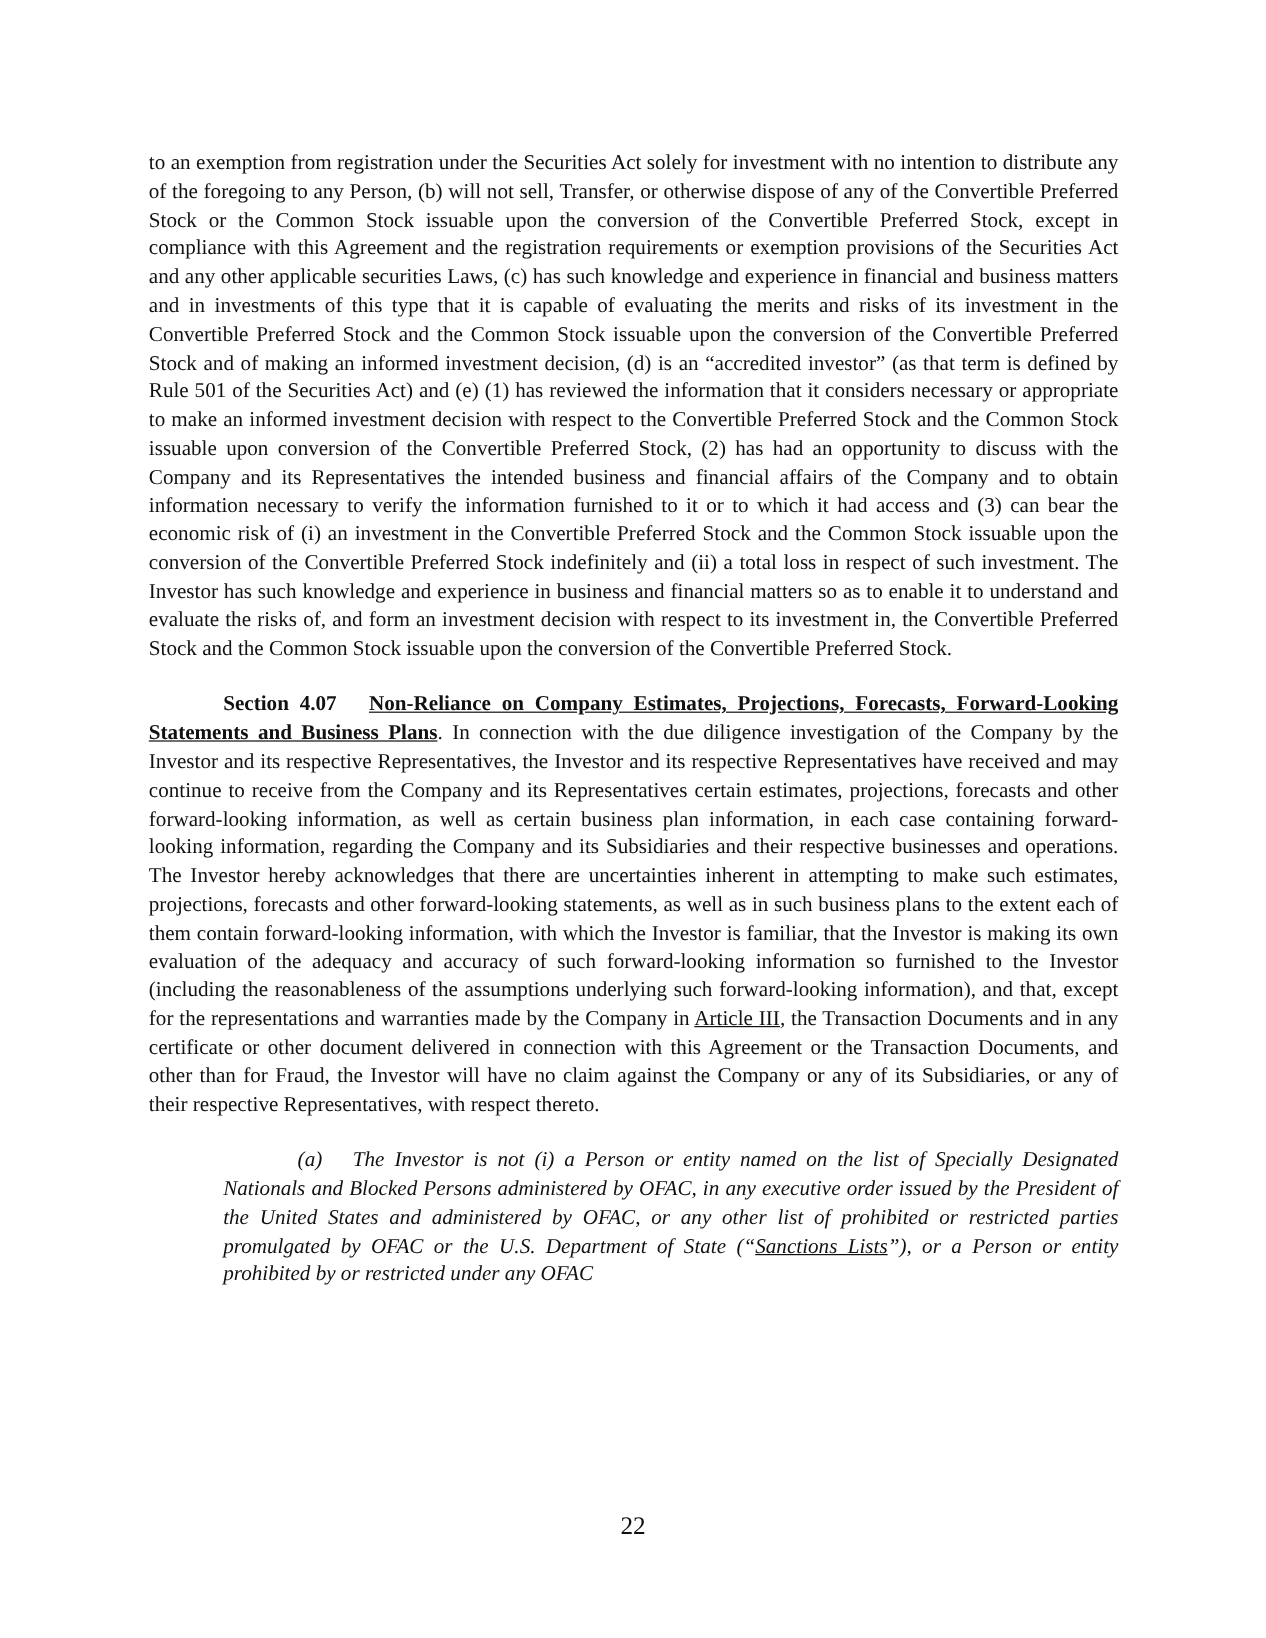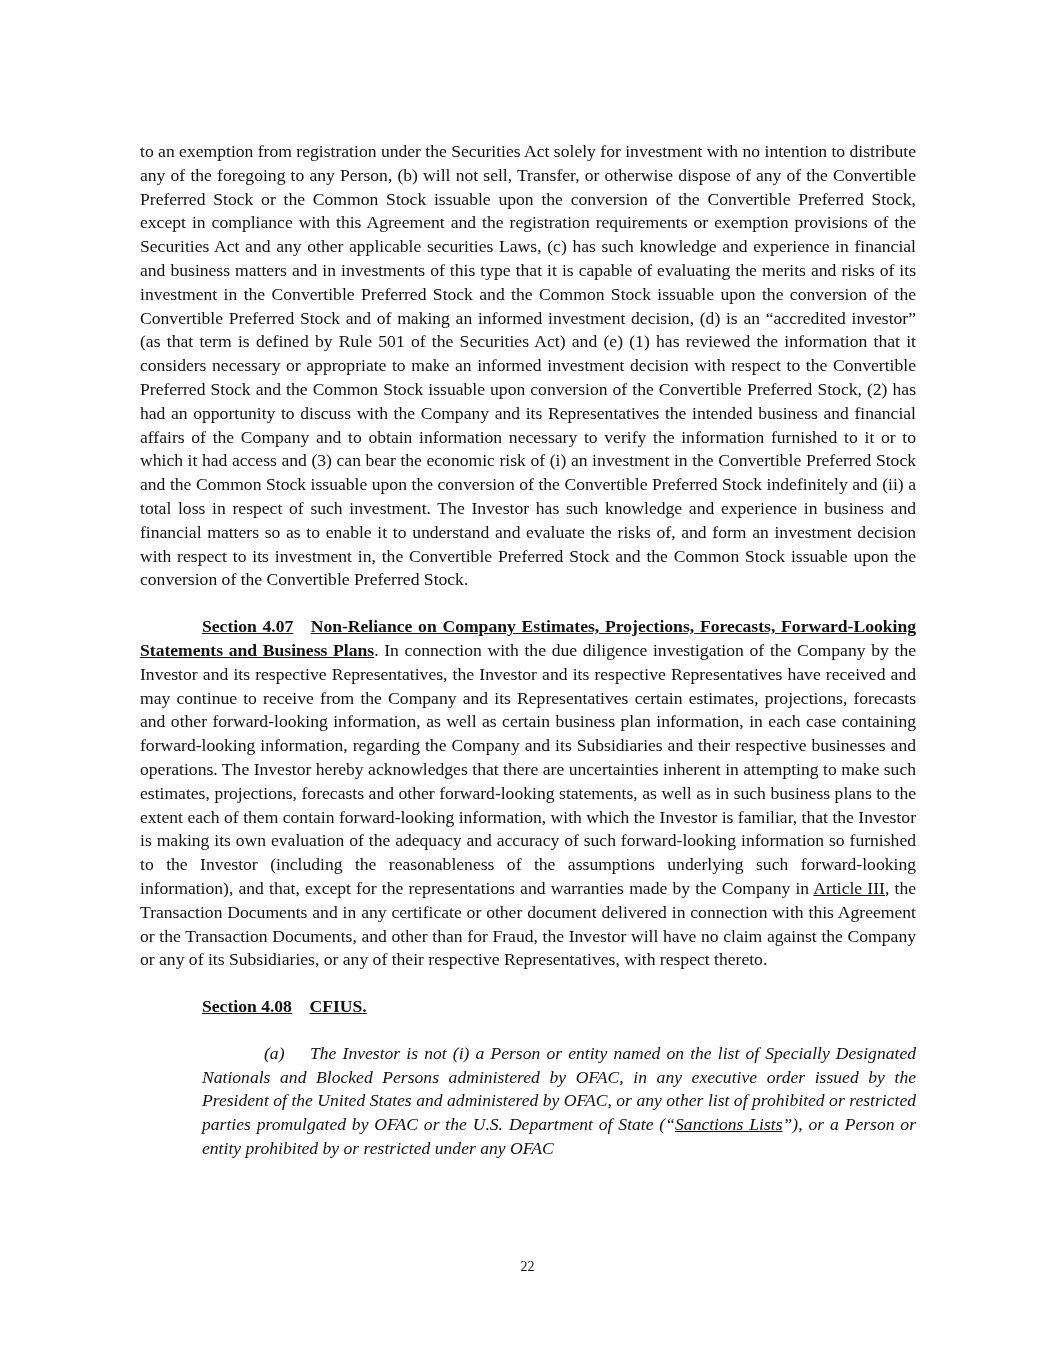--- a/index.html
+++ b/index.html
@@ -1,35 +1,34 @@
 <!DOCTYPE html>
 <html><head>
 <meta charset="utf-8">
 <style>
   html, body { margin:0; padding:0; background:#ffffff; }
   body { width:1055px; height:1365px; position:relative; overflow:hidden; }
   .page { position:absolute; left:124px; top:124px; width:808px;
     font-family:"Liberation Serif", serif; font-size:17.6px; line-height:23.8px; color:#111; }
-  p { margin:16px; text-align:justify; }
+  p { margin:0; text-align:justify; }
   .para { margin-bottom:23px; }
   .indent { text-indent:62px; }
-  .b { font-weight:bold;text-decoration:underline; }
+  .b { font-weight:bold; }
   .u { text-decoration:underline; }
   .sec-head { padding-left:62px; margin-bottom:23px; }
   .sub { padding-left:62px; text-indent:62px;font-style:italic; }
   .tab { display:inline-block; width:46px; text-indent:0; }
   .pagenum { position:absolute; top:1259px; left:0; width:1055px; text-align:center;
-    font-family:"Liberation Serif", serif; font-size:14px; color:#111; }
+    font-family:"Liberation Serif", serif; font-size:21px; color:#111; }
 </style>
 </head>
 <body>
 
 <div class="page">
   <p class="para">to an exemption from registration under the Securities Act solely for investment with no intention to distribute any of the foregoing to any Person, (b) will not sell, Transfer, or otherwise dispose of any of the Convertible Preferred Stock or the Common Stock issuable upon the conversion of the Convertible Preferred Stock, except in compliance with this Agreement and the registration requirements or exemption provisions of the Securities Act and any other applicable securities Laws, (c) has such knowledge and experience in financial and business matters and in investments of this type that it is capable of evaluating the merits and risks of its investment in the Convertible Preferred Stock and the Common Stock issuable upon the conversion of the Convertible Preferred Stock and of making an informed investment decision, (d) is an “accredited investor” (as that term is defined by Rule 501 of the Securities Act) and (e) (1) has reviewed the information that it considers necessary or appropriate to make an informed investment decision with respect to the Convertible Preferred Stock and the Common Stock issuable upon conversion of the Convertible Preferred Stock, (2) has had an opportunity to discuss with the Company and its Representatives the intended business and financial affairs of the Company and to obtain information necessary to verify the information furnished to it or to which it had access and (3) can bear the economic risk of (i) an investment in the Convertible Preferred Stock and the Common Stock issuable upon the conversion of the Convertible Preferred Stock indefinitely and (ii) a total loss in respect of such investment. The Investor has such knowledge and experience in business and financial matters so as to enable it to understand and evaluate the risks of, and form an investment decision with respect to its investment in, the Convertible Preferred Stock and the Common Stock issuable upon the conversion of the Convertible Preferred Stock.</p>
 
   <p class="para indent"><span class="b">Section 4.07</span>&nbsp;&nbsp;&nbsp;<span class="b u">Non-Reliance on Company Estimates, Projections, Forecasts, Forward-Looking Statements and Business Plans</span><span>.  In connection with the due diligence investigation of the Company by the Investor and its respective Representatives, the Investor and its respective Representatives have received and may continue to receive from the Company and its Representatives certain estimates, projections, forecasts and other forward-looking information, as well as certain business plan information, in each case containing forward-looking information, regarding the Company and its Subsidiaries and their respective businesses and operations. The Investor hereby acknowledges that there are uncertainties inherent in attempting to make such estimates, projections, forecasts and other forward-looking statements, as well as in such business plans to the extent each of them contain forward-looking information, with which the Investor is familiar, that the Investor is making its own evaluation of the adequacy and accuracy of such forward-looking information so furnished to the Investor (including the reasonableness of the assumptions underlying such forward-looking information), and that, except for the representations and warranties made by the Company in </span><span class="u">Article III</span><span>, the Transaction Documents and in any certificate or other document delivered in connection with this Agreement or the Transaction Documents, and other than for Fraud, the Investor will have no claim against the Company or any of its Subsidiaries, or any of their respective Representatives, with respect thereto.</span></p>
 
-  <p class="sec-head"><span class="b">Section 4.08</span>&nbsp;&nbsp;&nbsp;&nbsp;<span class="b u">CFIUS</span><span class="b">.</span></p>
 
   <p class="sub"><span class="tab">(a)</span><span>The Investor is not (i) a Person or entity named on the list of Specially Designated Nationals and Blocked Persons administered by OFAC, in any executive order issued by the President of the United States and administered by OFAC, or any other list of prohibited or restricted parties promulgated by OFAC or the U.S. Department of State (“</span><span class="u">Sanctions Lists</span><span>”), or a Person or entity prohibited by or restricted under any OFAC</span></p>
 </div>
 
 <div class="pagenum">22</div>
 
 </body></html>

